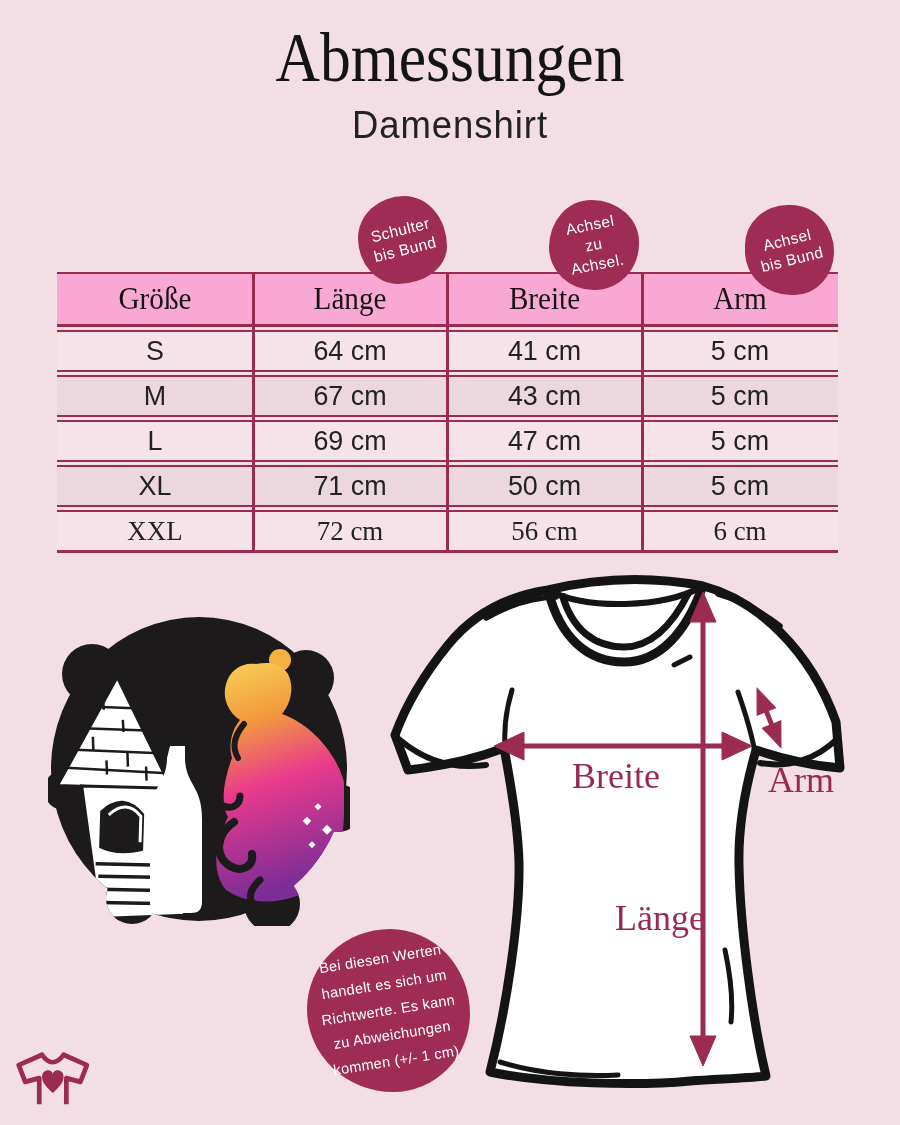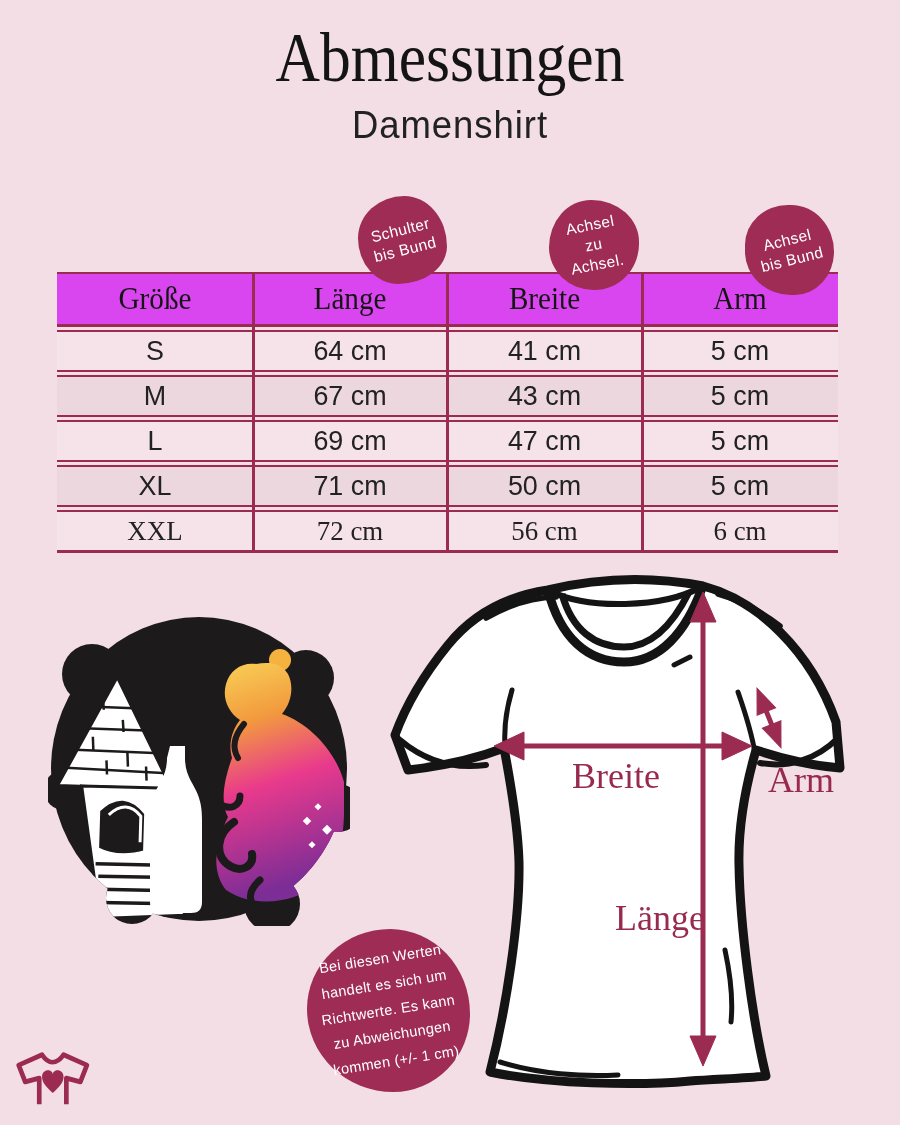--- a/index.html
+++ b/index.html
@@ -34,21 +34,21 @@
   #stamp2 .txt{transform:rotate(-11deg);}
   #stamp3{left:745px;top:205px;width:89px;height:90px;border-radius:50% 50% 46% 54%/46% 54% 50% 50%;}
   #stamp3 .txt{transform:rotate(-14deg);}
   
   .table{position:absolute;left:57px;top:272px;width:781px;z-index:4;}
   .trow{
     display:grid;grid-template-columns:196px 194px 195px 196px;
     border-top:2px solid #9c2b52;border-bottom:2px solid #9c2b52;
     margin-bottom:3px;align-items:center;text-align:center;
   }
-  .trow.head{height:50px;background:#d946ef;border-top-width:2px;border-bottom-width:3px;}
+  .trow.head{height:50px;background:#f9a8d4;border-top-width:2px;border-bottom-width:3px;}
   .trow.head .cell{
     font-family:"Liberation Serif",serif;font-size:31px;color:#151515;
     transform:scaleX(.94);
   }
   .trow.data{height:38px;}
   .trow.data .cell{font-size:28px;font-weight:300;color:#222;transform:scaleX(.96);}
   .trow.dark{background:#ecd7de;}
   .trow.light{background:#f5e3e9;}
   .trow.last{border-bottom-width:3px;margin-bottom:0;font-family:Liberation Serif, serif;}
   .vline{position:absolute;top:0;width:3px;height:281px;background:#9c2b52;z-index:5;}

